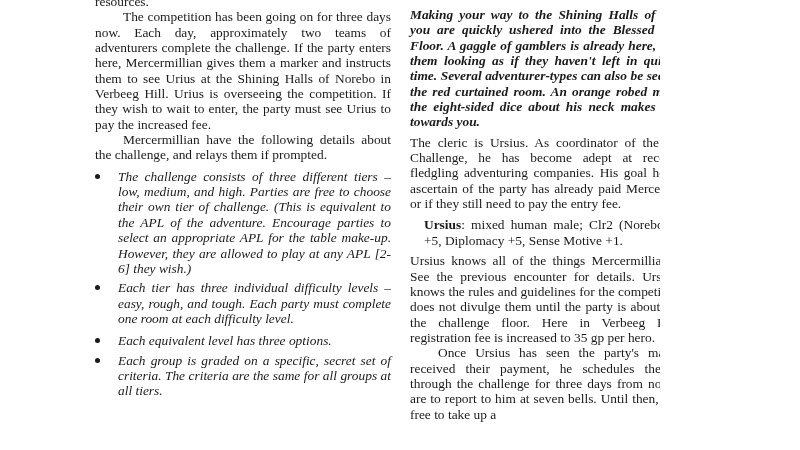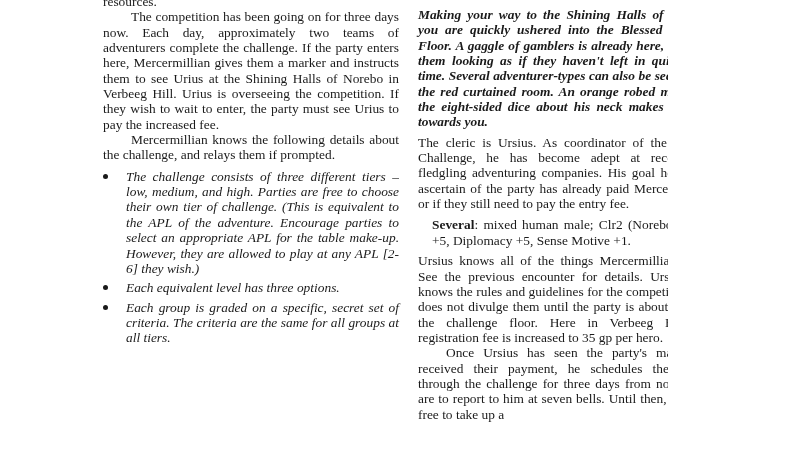--- a/index.html
+++ b/index.html
@@ -10,21 +10,21 @@
   body {
     width: 800px;
     height: 450px;
     overflow: hidden;
     position: relative;
     font-family: "Liberation Serif", "DejaVu Serif", serif;
     color: #1a1a1a;
   }
   .page {
     position: absolute;
-    left: 8px; top: 0;
+    left: 0; top: 0;
     width: 660px; height: 450px;
     overflow: hidden;
   }
   .col {
     position: absolute;
     width: 296px;
     font-size: 13.4px;
     line-height: 15.35px;
     text-align: justify;
     hyphens: none;
@@ -70,40 +70,44 @@
   .statblock .name { font-weight: bold; }
 </style>
 </head>
 <body>
 
 <div class="page">
 
   <div class="col col-left">
     <p>resources.</p>
     <p class="indent">The competition has been going on for three days now. Each day, approximately two teams of adventurers complete the challenge. If the party enters here, Mercermillian gives them a marker and instructs them to see Urius at the Shining Halls of Norebo in Verbeeg Hill. Urius is overseeing the competition. If they wish to wait to enter, the party must see Urius to pay the increased fee.</p>
-    <p class="indent">Mercermillian knows the following details about the challenge, and relays them if prompted.</p>
+    <p class="indent">Mercermillian have the following details about the challenge, and relays them if prompted.</p>
 
     <ul class="bullets">
       <li class="tight">
         <span class="dot"></span>
         <span>The challenge consists of three different tiers – low, medium, and high. Parties are free to choose their own tier of challenge. (This is equivalent to the APL of the adventure. Encourage parties to select an appropriate APL for the table make-up. However, they are allowed to play at any APL [2-6] they wish.)</span>
+      </li>
+      <li>
+        <span class="dot"></span>
+        <span>Each tier has three individual difficulty levels – easy, rough, and tough. Each party must complete one room at each difficulty level.</span>
       </li>
       <li class="tight">
         <span class="dot"></span>
         <span>Each equivalent level has three options.</span>
       </li>
       <li>
         <span class="dot"></span>
         <span>Each group is graded on a specific, secret set of criteria. The criteria are the same for all groups at all tiers.</span>
       </li>
 
     </ul>
   </div>
 
   <div class="col col-right">
     <p class="boxed-read">Making your way to the Shining Halls of Norebo, you are quickly ushered into the Blessed Gaming Floor. A gaggle of gamblers is already here, many of them looking as if they haven't left in quite some time. Several adventurer-types can also be seen about the red curtained room. An orange robed man with the eight-sided dice about his neck makes his way towards you.</p>
     <p>The cleric is Ursius. As coordinator of the Heroes' Challenge, he has become adept at recognizing fledgling adventuring companies. His goal here is to ascertain of the party has already paid Mercermillian, or if they still need to pay the entry fee.</p>
-    <p class="statblock"><span class="name">Several</span><span>: mixed human male; Clr2 (Norebo); Bluff +5, Diplomacy +5, Sense Motive +1.</span></p>
+    <p class="statblock"><span class="name">Ursius</span><span>: mixed human male; Clr2 (Norebo); Bluff +5, Diplomacy +5, Sense Motive +1.</span></p>
     <p>Ursius knows all of the things Mercermillian knew. See the previous encounter for details. Ursius also knows the rules and guidelines for the competition, but does not divulge them until the party is about to enter the challenge floor. Here in Verbeeg Hill the registration fee is increased to 35 gp per hero.</p>
     <p class="indent">Once Ursius has seen the party's marker or received their payment, he schedules their jaunt through the challenge for three days from now. They are to report to him at seven bells. Until then, they are free to take up a</p>
   </div>
 
 </div>
 
 </body></html>

